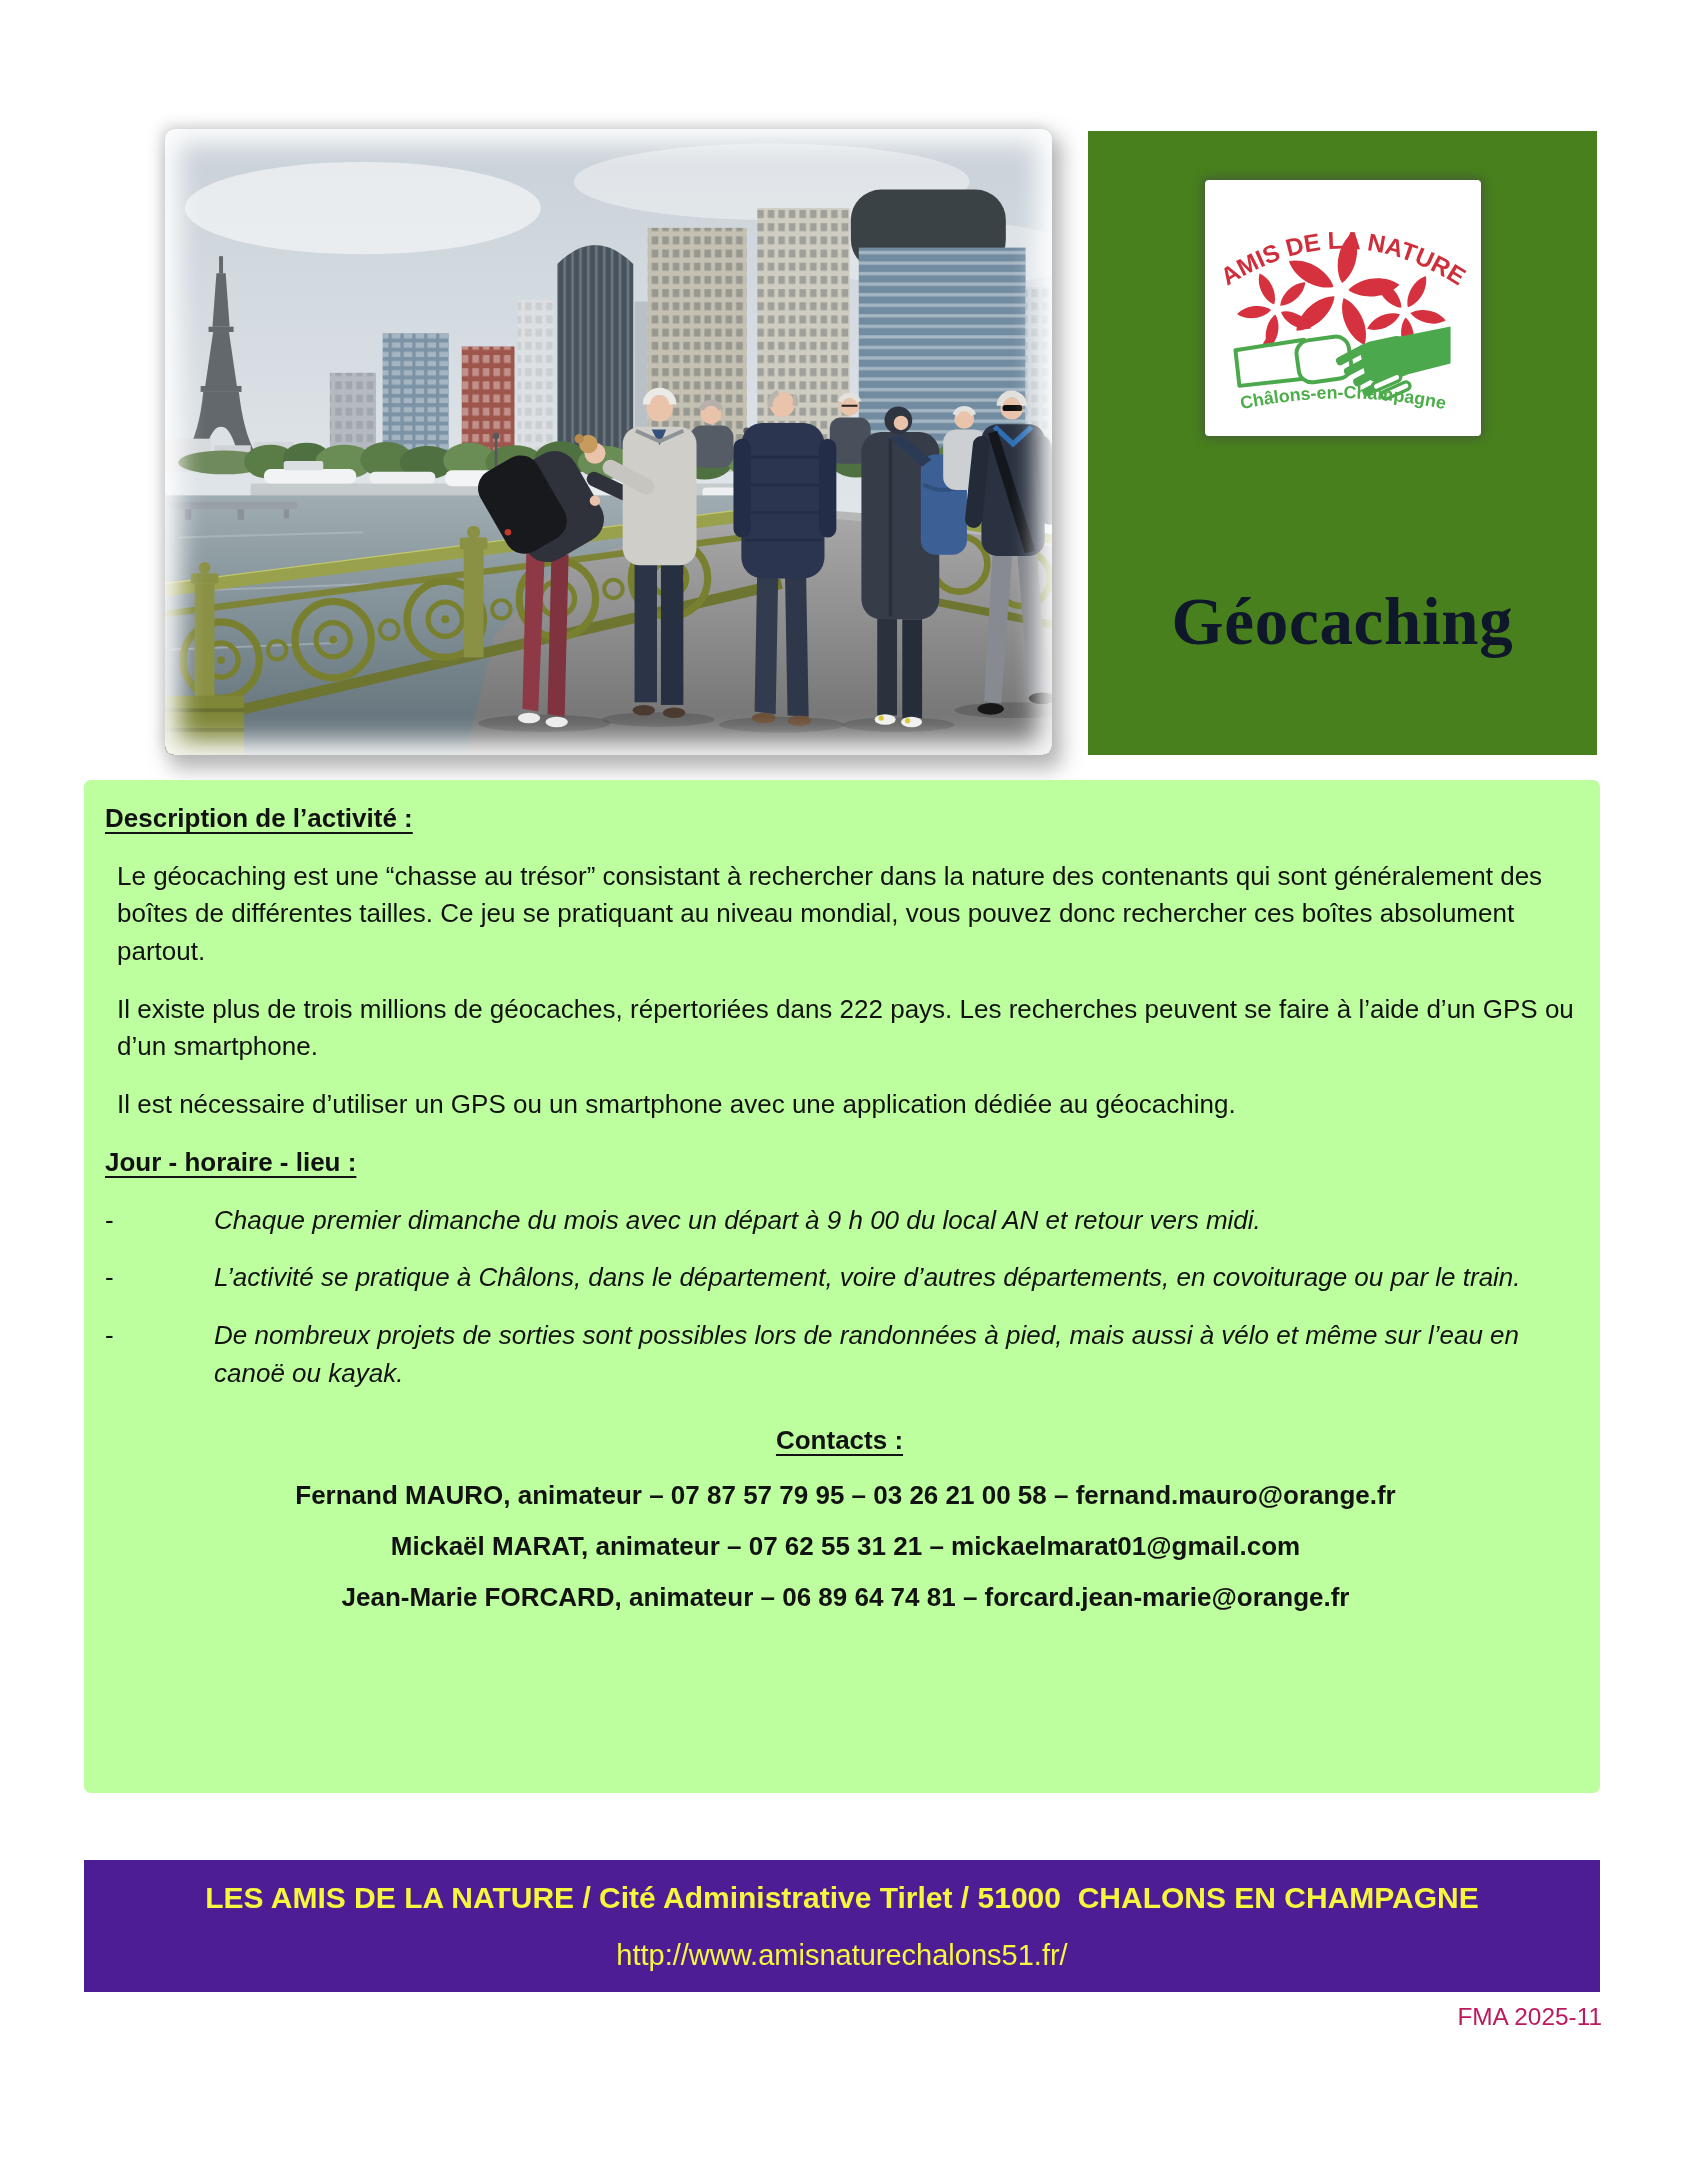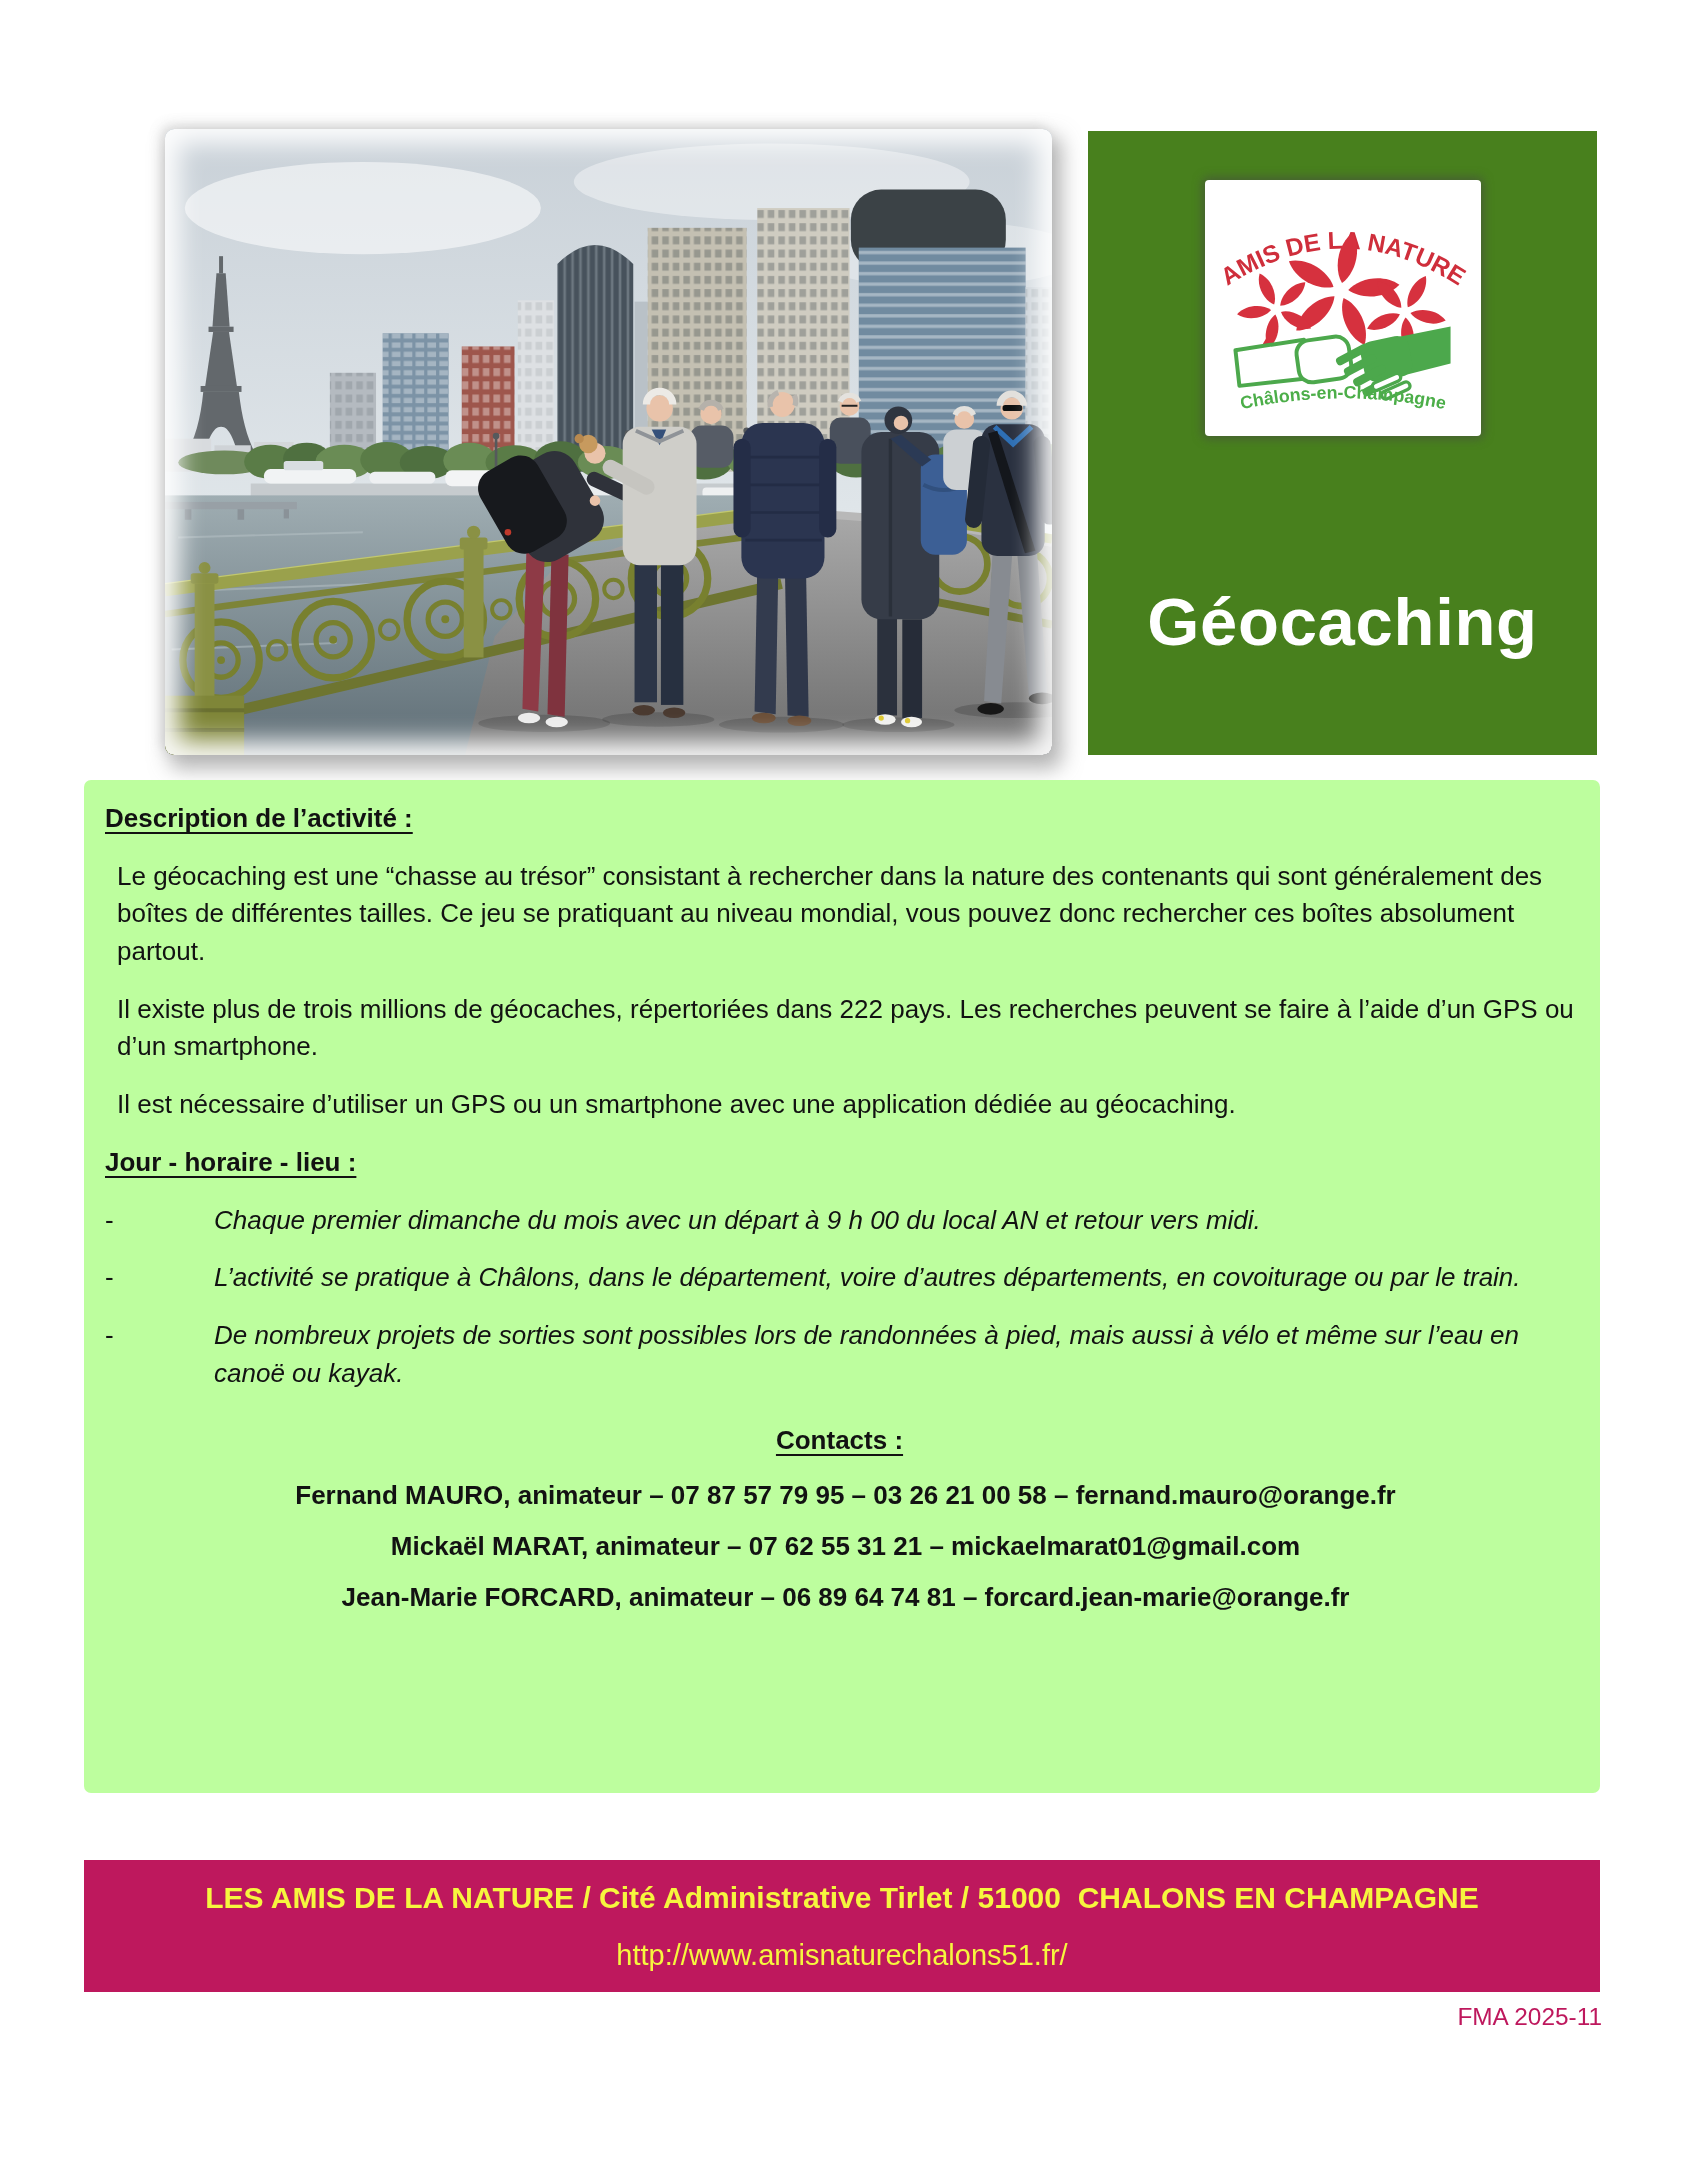--- a/index.html
+++ b/index.html
@@ -26,21 +26,21 @@
     background:#48801d;
   }
   .logo-card {
     position:absolute; left:50%; top:49px; transform:translateX(-50%);
     width:276px; height:256px; background:#ffffff; border-radius:4px;
     box-shadow: 0 0 9.2px 2.6px rgba(70,70,70,.55);
   }
   .logo-card svg { display:block; width:100%; height:100%; }
   .hero-title {
     position:absolute; left:0; right:0; top:452px; text-align:center;
-    font-size:67px; font-weight:bold; color:#ffffff; letter-spacing:0.7px;
+    font-size:67px; font-weight:bold; color:#0f172a; letter-spacing:0.7px;font-family:Liberation Serif, serif;
   }
   
   .content-box {
     position:absolute; left:84px; top:780px; width:1516px; height:1013px;
     background:#bdfe9e; box-sizing:border-box; padding:20px 26px 20px 21px;
     color:#121212; font-size:26px; line-height:1.45;border-radius:7px;
   }
   .sec-heading {
     font-weight:bold; text-decoration:underline; text-decoration-thickness:2.3px;
     text-underline-offset:4.6px; margin:20px 0 0 0;
@@ -51,21 +51,21 @@
   .bullet .marker { flex:0 0 109px; }
   .bullet .btxt { flex:1;font-style:italic; }
   .contacts-heading {
     text-align:center; font-weight:bold; text-decoration:underline;
     text-decoration-thickness:2.3px; text-underline-offset:4.6px; margin:30px 0 0 0;
   }
   .contact { text-align:center; font-weight:bold; margin:29px 0 0 0; line-height:1.2; }
   
   .banner {
     position:absolute; left:84px; top:1860px; width:1516px; height:132px;
-    background:#be185d; display:flex; flex-direction:column; align-items:center;
+    background:#4c1d95; display:flex; flex-direction:column; align-items:center;
     justify-content:center; gap:24px;
   }
   .banner-line1 { color:#f6f63e; font-weight:bold; font-size:30px; white-space:pre; }
   .banner-url { color:#f6f63e; font-size:29px; }
   .doc-ref {
     position:absolute; right:86px; top:2003px; font-size:24.4px; color:#be185d;
   }
 </style>
 </head>
 <body>

